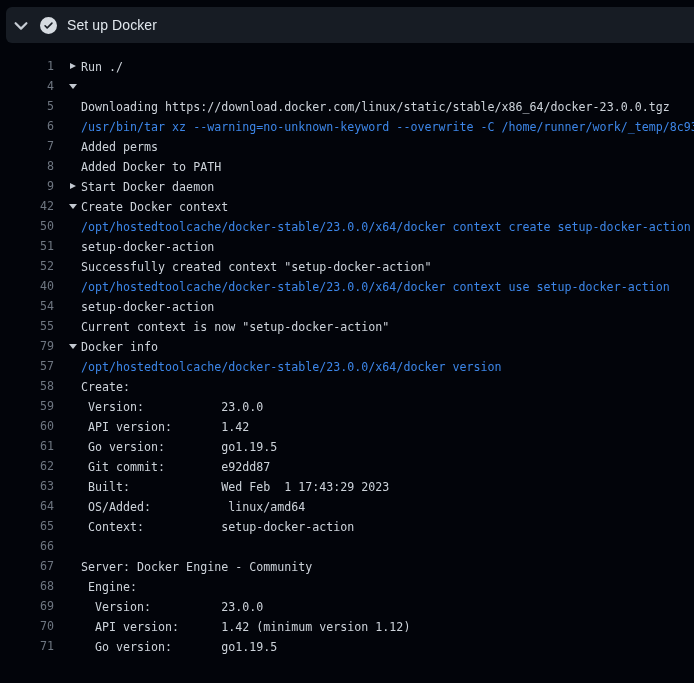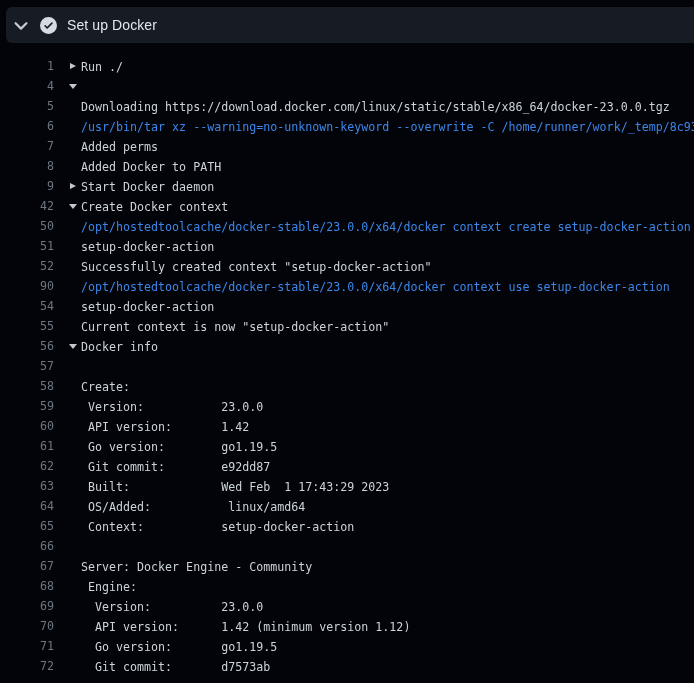--- a/index.html
+++ b/index.html
@@ -65,35 +65,34 @@
       <div class="row"><span class="num">4</span><span class="tri-d"></span></div>
       <div class="row"><span class="num">5</span><span class="txt"><span>Downloading </span><span class="lnk">https://download.docker.com/linux/static/stable/x86_64/docker-23.0.0.tgz</span></span></div>
       <div class="row"><span class="num">6</span><span class="txt cmd">/usr/bin/tar xz --warning=no-unknown-keyword --overwrite -C /home/runner/work/_temp/8c93c</span></div>
       <div class="row"><span class="num">7</span><span class="txt">Added perms</span></div>
       <div class="row"><span class="num">8</span><span class="txt">Added Docker to PATH</span></div>
       <div class="row"><span class="num">9</span><span class="tri-r"></span><span class="txt">Start Docker daemon</span></div>
       <div class="row"><span class="num">42</span><span class="tri-d"></span><span class="txt">Create Docker context</span></div>
       <div class="row"><span class="num">50</span><span class="txt cmd">/opt/hostedtoolcache/docker-stable/23.0.0/x64/docker context create setup-docker-action --</span></div>
       <div class="row"><span class="num">51</span><span class="txt">setup-docker-action</span></div>
       <div class="row"><span class="num">52</span><span class="txt">Successfully created context "setup-docker-action"</span></div>
-      <div class="row"><span class="num">90</span><span class="txt cmd">/opt/hostedtoolcache/docker-stable/23.0.0/x64/docker context use setup-docker-action</span></div>
+      <div class="row"><span class="num">40</span><span class="txt cmd">/opt/hostedtoolcache/docker-stable/23.0.0/x64/docker context use setup-docker-action</span></div>
       <div class="row"><span class="num">54</span><span class="txt">setup-docker-action</span></div>
       <div class="row"><span class="num">55</span><span class="txt">Current context is now "setup-docker-action"</span></div>
-      <div class="row"><span class="num">56</span><span class="tri-d"></span><span class="txt">Docker info</span></div>
-      <div class="row"><span class="num">57</span></div>
+      <div class="row"><span class="num">79</span><span class="tri-d"></span><span class="txt">Docker info</span></div>
+      <div class="row"><span class="num">57</span><span class="txt cmd">/opt/hostedtoolcache/docker-stable/23.0.0/x64/docker version</span></div>
       <div class="row"><span class="num">58</span><span class="txt">Create:</span></div>
       <div class="row"><span class="num">59</span><span class="txt"> Version:           23.0.0</span></div>
       <div class="row"><span class="num">60</span><span class="txt"> API version:       1.42</span></div>
       <div class="row"><span class="num">61</span><span class="txt"> Go version:        go1.19.5</span></div>
       <div class="row"><span class="num">62</span><span class="txt"> Git commit:        e92dd87</span></div>
       <div class="row"><span class="num">63</span><span class="txt"> Built:             Wed Feb  1 17:43:29 2023</span></div>
       <div class="row"><span class="num">64</span><span class="txt"> OS/Added:           linux/amd64</span></div>
       <div class="row"><span class="num">65</span><span class="txt"> Context:           setup-docker-action</span></div>
       <div class="row"><span class="num">66</span><span class="txt"></span></div>
       <div class="row"><span class="num">67</span><span class="txt">Server: Docker Engine - Community</span></div>
       <div class="row"><span class="num">68</span><span class="txt"> Engine:</span></div>
       <div class="row"><span class="num">69</span><span class="txt">  Version:          23.0.0</span></div>
       <div class="row"><span class="num">70</span><span class="txt">  API version:      1.42 (minimum version 1.12)</span></div>
       <div class="row"><span class="num">71</span><span class="txt">  Go version:       go1.19.5</span></div>
-      <div class="row"><span class="num">72</span><span class="txt">  Git commit:       d7573ab</span></div>
     </div>
 
 </div>
 
 </body></html>

